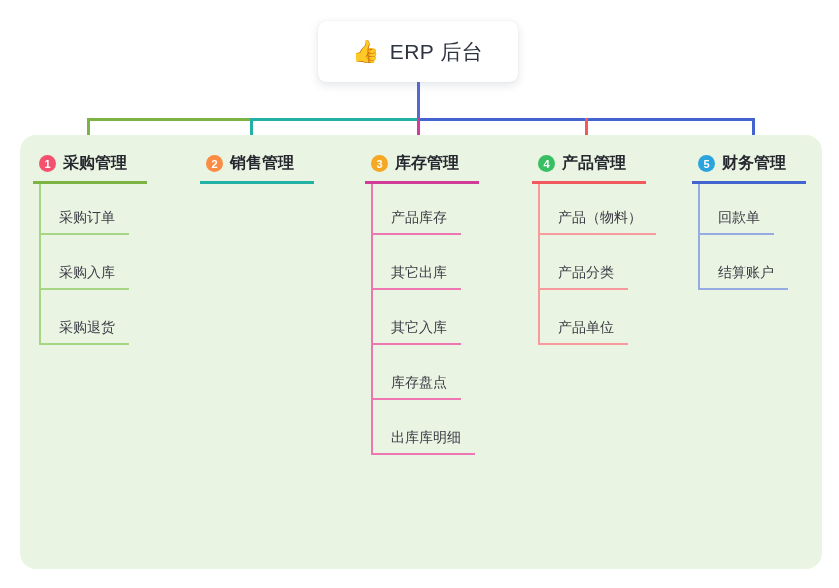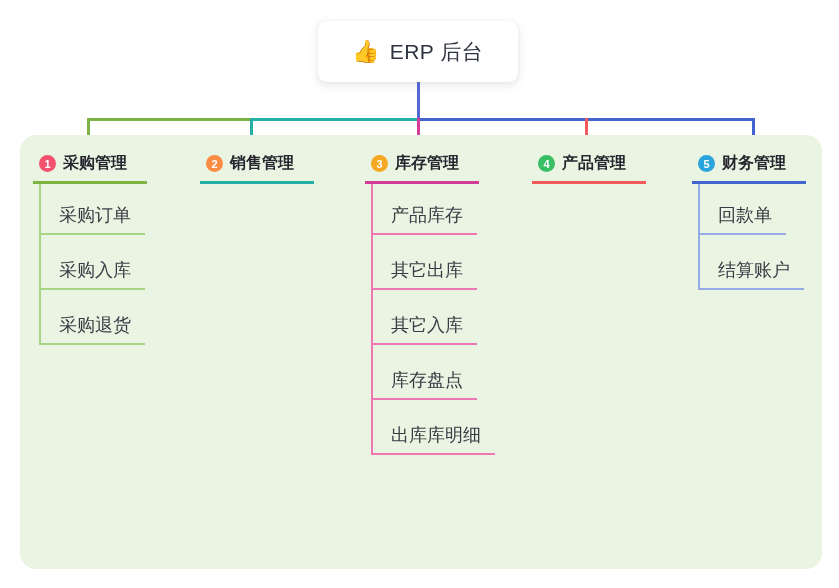--- a/index.html
+++ b/index.html
@@ -58,21 +58,21 @@
   .badge-1{background:#F4516F;} .badge-2{background:#FB8C44;}
   .badge-3{background:#F6A723;} .badge-4{background:#38BE63;}
   .badge-5{background:#2BA4DD;}
 
   .children{margin-left:6px;border-left:2px solid var(--cl);}
   .child{
     box-sizing:border-box;height:55px;width:max-content;
     display:flex;align-items:flex-end;
     padding:0 14px 6px 18px;
     border-bottom:2px solid var(--cl);
-    font-size:18px;color:#3A3A44;white-space:nowrap;
+    font-size:14px;color:#3A3A44;white-space:nowrap;
   }
   .child:first-child{height:51px;}
 </style>
 </head>
 <body>
 
 <div class="canvas">
 
   <div class="root-card">
     <span class="emoji">👍</span>
@@ -122,20 +122,25 @@
       <div class="child">库存盘点</div>
       <div class="child">出库库明细</div>
     </div>
   </div>
 
   <div class="branch b4">
     <div class="branch-header">
       <span class="badge badge-4">4</span>
       <span>产品管理</span>
     </div>
+    <div class="children">
+      <div class="child">产品（物料）</div>
+      <div class="child">产品分类</div>
+      <div class="child">产品单位</div>
+    </div>
   </div>
 
   <div class="branch b5">
     <div class="branch-header">
       <span class="badge badge-5">5</span>
       <span>财务管理</span>
     </div>
     <div class="children">
       <div class="child">回款单</div>
       <div class="child">结算账户</div>

